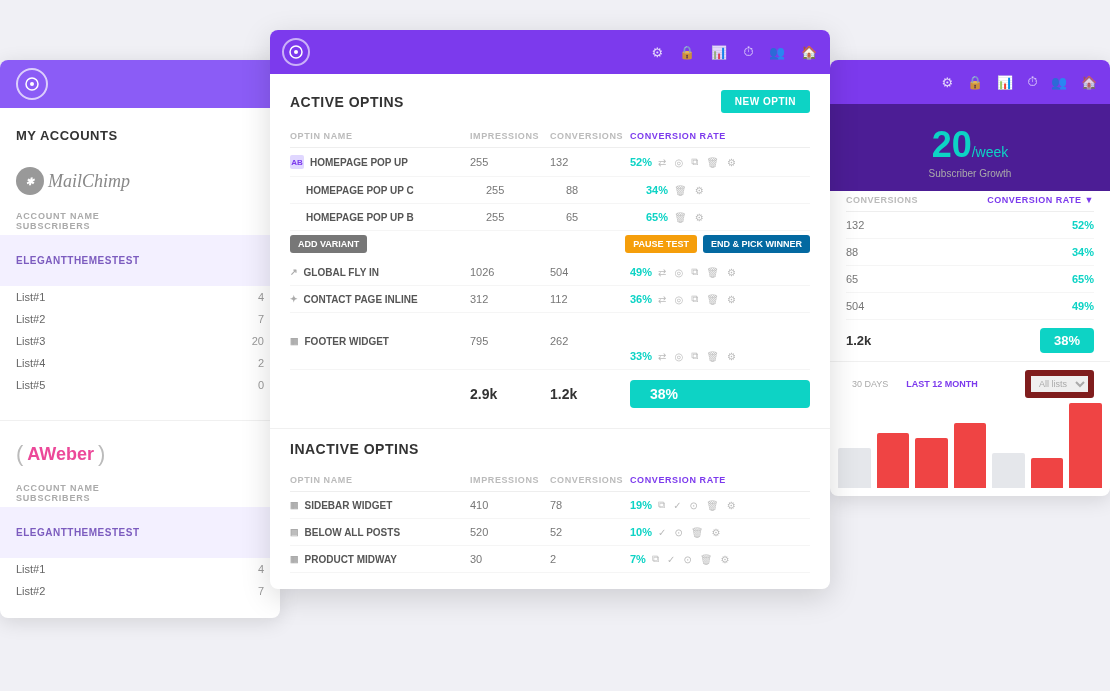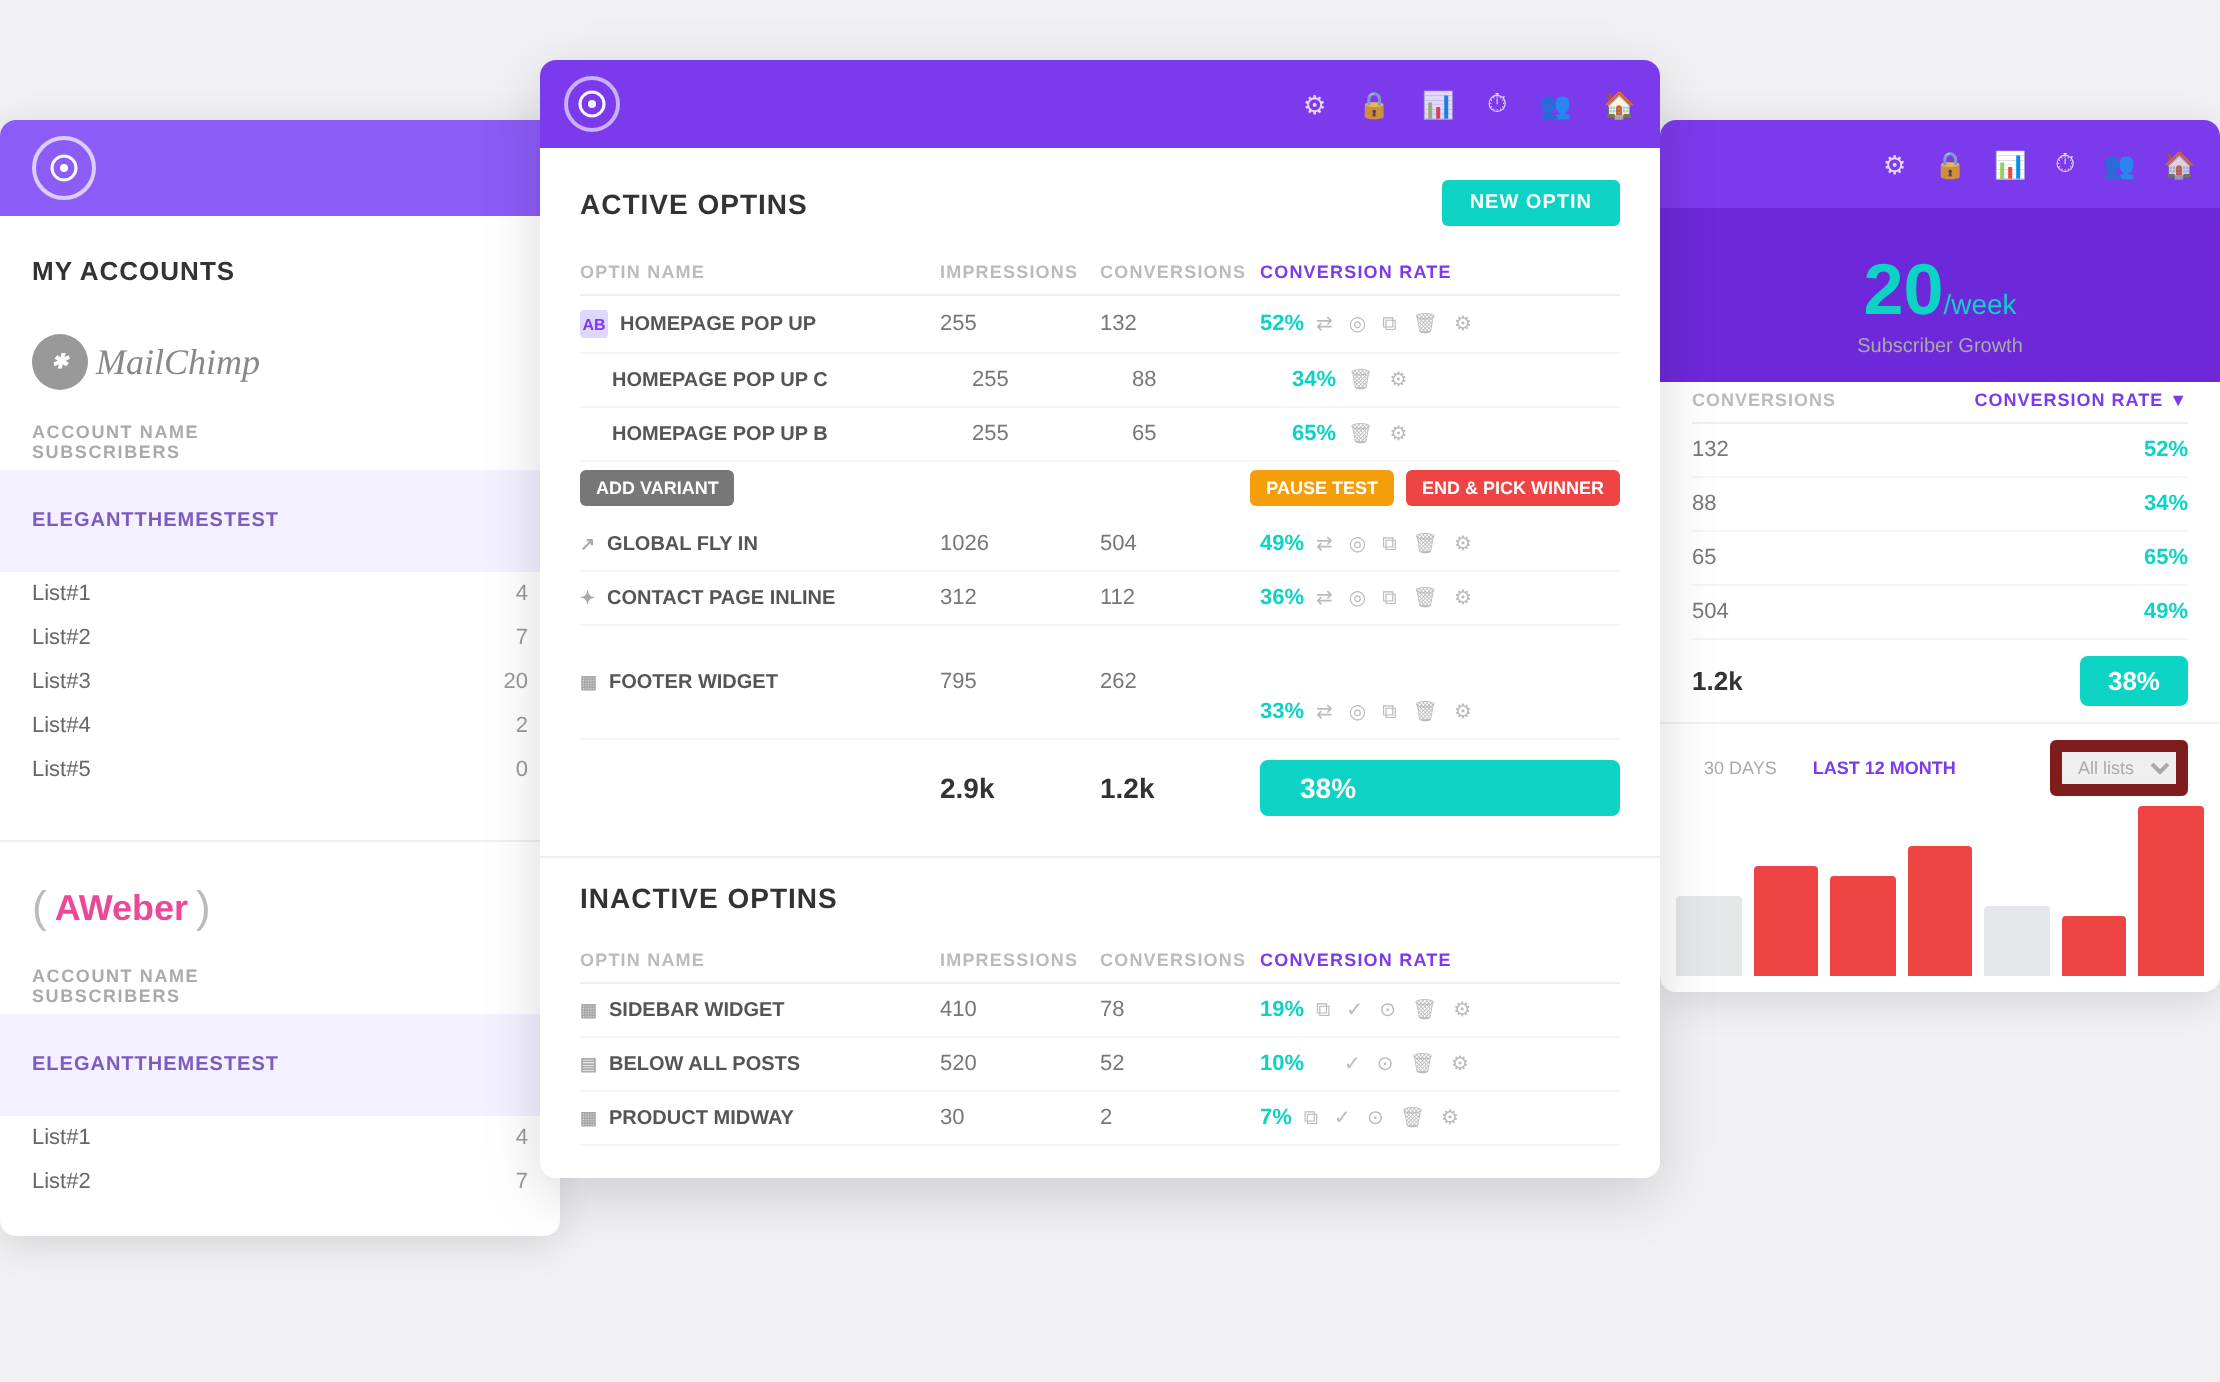--- a/index.html
+++ b/index.html
@@ -184,21 +184,21 @@
       border: none; padding: 4px 8px;
       border-radius: 3px; font-size: 9px; font-weight: 700; cursor: pointer;
     }
     .variant-right-btns { display: flex; gap: 6px; }
     .btn-pause {
       background: #f59e0b; color: white;
       border: none; padding: 4px 8px;
       border-radius: 3px; font-size: 9px; font-weight: 700; cursor: pointer;
     }
     .btn-end-pick {
-      background: #ef4444; color: white;
+      background: #0369a1; color: white;
       border: none; padding: 4px 8px;
       border-radius: 3px; font-size: 9px; font-weight: 700; cursor: pointer;
     }
     .totals-row {
       display: grid; grid-template-columns: 180px 80px 80px 1fr;
       align-items: center; padding: 10px 0 4px;
     }
     .totals-row .total-val {
       font-size: 14px; font-weight: 700; color: #333;
     }
@@ -225,21 +225,21 @@
     .stats-panel .panel-top-bar {
       background: #7c3aed;
       height: 44px;
       display: flex; align-items: center; justify-content: flex-end;
       padding: 0 12px;
       gap: 14px;
     }
     .stats-top-content {
       text-align: center;
       padding: 20px 16px 12px;
-      background: #6d28d9;
+      background: #4c1d95;
     }
     .stats-big-number {
       font-size: 36px; font-weight: 700; color: #0dd3c5;
       display: inline;
     }
     .stats-per-week {
       font-size: 14px; color: #0dd3c5; font-weight: 400;
     }
     .stats-sub-label {
       font-size: 10px; color: #aaa; margin-top: 2px;
@@ -603,21 +603,21 @@
         </div>
       </div>
     </div>
     <div class="optin-row">
       <div class="optin-name">
         <span class="inline-icon">▤</span>
         <span>BELOW ALL POSTS</span>
       </div>
       <span class="impressions">520</span>
       <span class="conversions">52</span>
-      <div style="display:flex;align-items:center;gap:20px;">
+      <div style="display:flex;align-items:center;gap:6px;">
         <span class="conversion-rate">10%</span>
         <div class="row-actions">
           <span class="row-action-icon">✓</span>
           <span class="row-action-icon">⊙</span>
           <span class="row-action-icon">🗑</span>
           <span class="row-action-icon">⚙</span>
         </div>
       </div>
     </div>
     <div class="optin-row">

